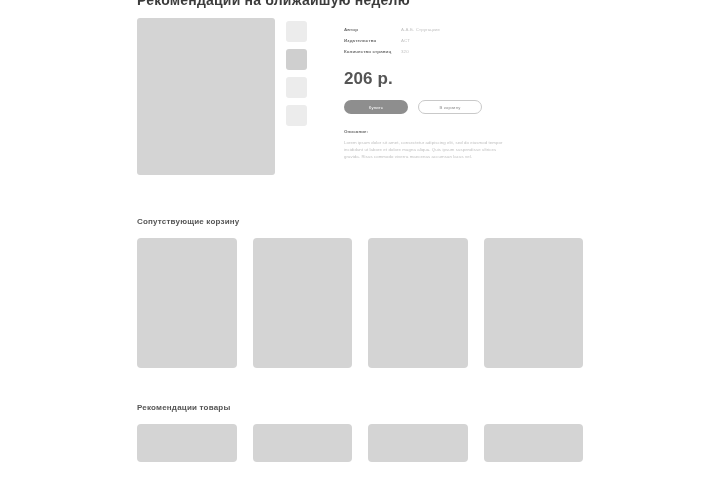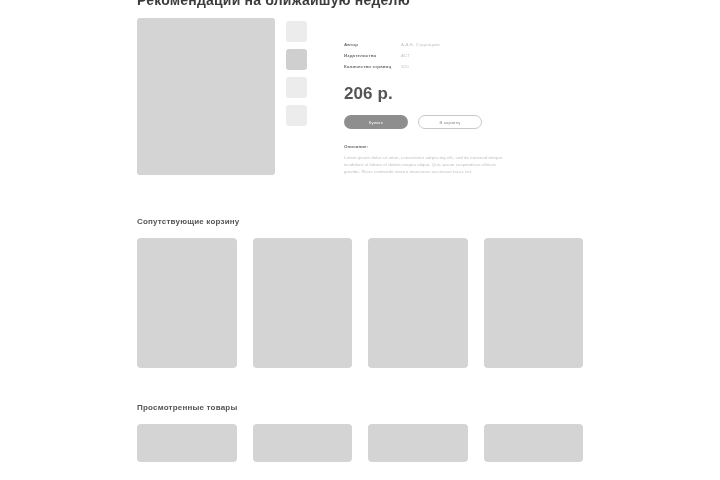--- a/index.html
+++ b/index.html
@@ -29,21 +29,21 @@
     letter-spacing: .2px;
     line-height: 14px;
     margin-top: -7px;
     white-space: nowrap;
   }
 
   
   .product-top {
     display: flex;
     margin-top: 11px;
-    align-items: flex-end;
+    align-items: flex-start;
   }
   .gallery { display: flex; align-items: flex-start; }
   .main-image {
     width: 138px;
     height: 157px;
     background: #d4d4d4;
     border-radius: 3px;
   }
   .thumbs {
     display: flex;
@@ -214,21 +214,21 @@
     <div class="section-heading">Сопутствующие корзину</div>
     <div class="card-row">
       <div class="card card-tall"></div>
       <div class="card card-tall"></div>
       <div class="card card-tall"></div>
       <div class="card card-tall"></div>
     </div>
   </div>
 
   <div class="section-viewed">
-    <div class="section-heading">Просмотренные товары</div>
+    <div class="section-heading">Рекомендации товары</div>
     <div class="card-row">
       <div class="card card-short"></div>
       <div class="card card-short"></div>
       <div class="card card-short"></div>
       <div class="card card-short"></div>
     </div>
   </div>
 
 </div>
 

